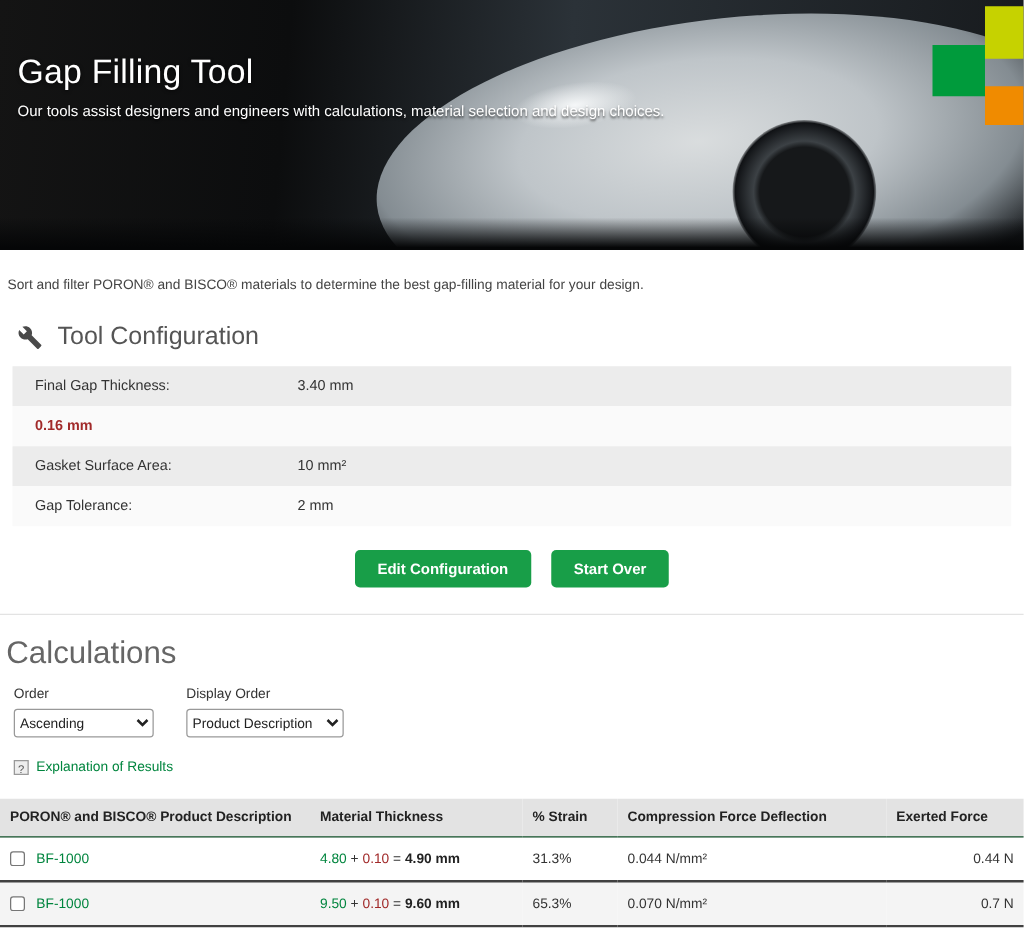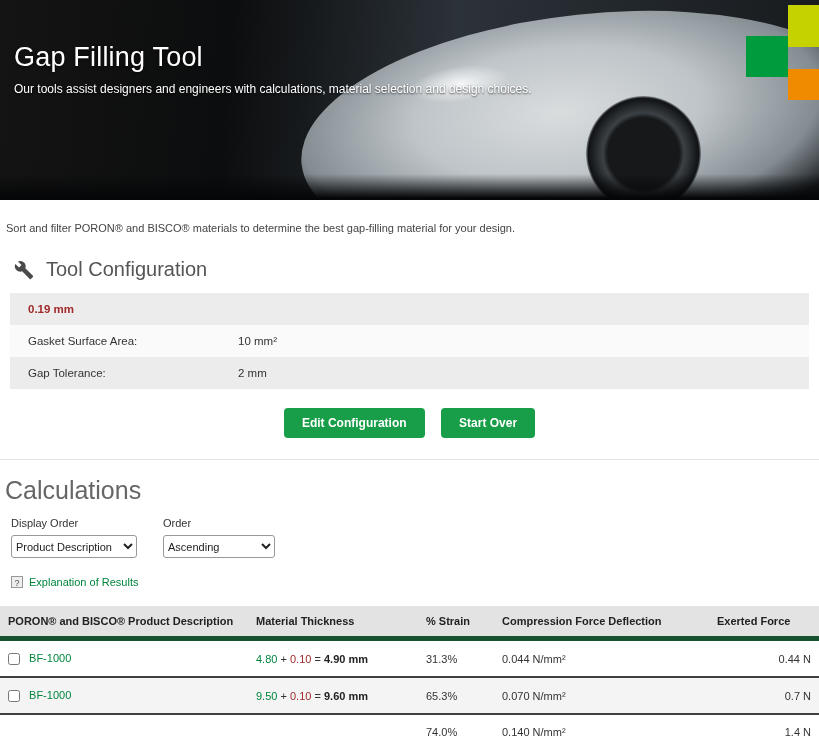--- a/index.html
+++ b/index.html
@@ -89,21 +89,21 @@
   .explain { display: inline-flex; align-items: center; margin: 18px 0 0 6px; font-size: 11px; color: #00853e; text-decoration: none; cursor: pointer; }
   .q-icon {
     display: inline-block; width: 12px; height: 12px; line-height: 12px; text-align: center;
     border: 1px solid #999; background: #eee; color: #555; font-size: 9px; margin-right: 6px;
   }
 
   
   table.results { width: 100%; border-collapse: collapse; margin-top: 16px; font-size: 11px; }
   table.results th {
     background: #e3e3e3; color: #222; font-weight: bold; text-align: left;
-    padding: 9px 8px; border-bottom: 5px solid #14532d;
+    padding: 9px 8px; border-bottom: 1px solid #14532d;
   }
   table.results td { padding: 11px 8px; border-bottom: 2px solid #404040; color: #333; }
   table.results tbody tr:nth-child(even) { background: #f4f4f4; }
   th.right, td.right { text-align: right; padding-right: 10px; }
   .prod-link { color: #00853e; text-decoration: none; cursor: pointer; margin-left: 6px; }
   .t-base { color: #00853e; }
   .t-adh { color: #a12a2a; }
   .t-total { font-weight: bold; color: #222; }
   .t-sym { color: #333; }
   input[type="checkbox"] { vertical-align: middle; width: 12px; height: 12px; margin: 0; }
@@ -134,21 +134,25 @@
     <span class="wrench">
       <svg viewBox="0 0 24 24">
           <path d="M22.7 19l-9.1-9.1c.9-2.3.4-5-1.5-6.9-2-2-5-2.4-7.4-1.3L9 6 6 9 1.6 4.7C.4 7.1.9 10.1 2.9 12.1c1.9 1.9 4.6 2.4 6.9 1.5l9.1 9.1c.4.4 1 .4 1.4 0l2.3-2.3c.5-.4.5-1.1.1-1.4z"></path>
         </svg>
     </span>
     <span class="title">Tool Configuration</span>
   </div>
 
   <div class="cfg-rows">
     <div class="cfg-row">
-      <div class="cfg-value red">0.19 mm</div>
+      <div class="cfg-label">Final Gap Thickness:</div>
+      <div class="cfg-value">3.40 mm</div>
+    </div>
+    <div class="cfg-row">
+      <div class="cfg-value red">0.16 mm</div>
     </div>
     <div class="cfg-row">
       <div class="cfg-label">Gasket Surface Area:</div>
       <div class="cfg-value">10 mm²</div>
     </div>
     <div class="cfg-row">
       <div class="cfg-label">Gap Tolerance:</div>
       <div class="cfg-value">2 mm</div>
     </div>
   </div>
@@ -156,30 +160,30 @@
   <div class="btn-row">
     <button class="btn">Edit Configuration</button>
     <button class="btn">Start Over</button>
   </div>
 </section>
 
 <section class="calc">
   <h2>Calculations</h2>
 
   <div class="filters">
+    <div class="filter">
+      <label>Order</label>
+      <select class="sel-order">
+        <option>Ascending</option>
+      </select>
+    </div>
     <div class="filter">
       <label>Display Order</label>
       <select class="sel-display">
         <option>Product Description</option>
-      </select>
-    </div>
-    <div class="filter">
-      <label>Order</label>
-      <select class="sel-order">
-        <option>Ascending</option>
       </select>
     </div>
   </div>
 
   <a class="explain">
     <span class="q-icon">?</span>
     <span>Explanation of Results</span>
   </a>
 </section>
 

